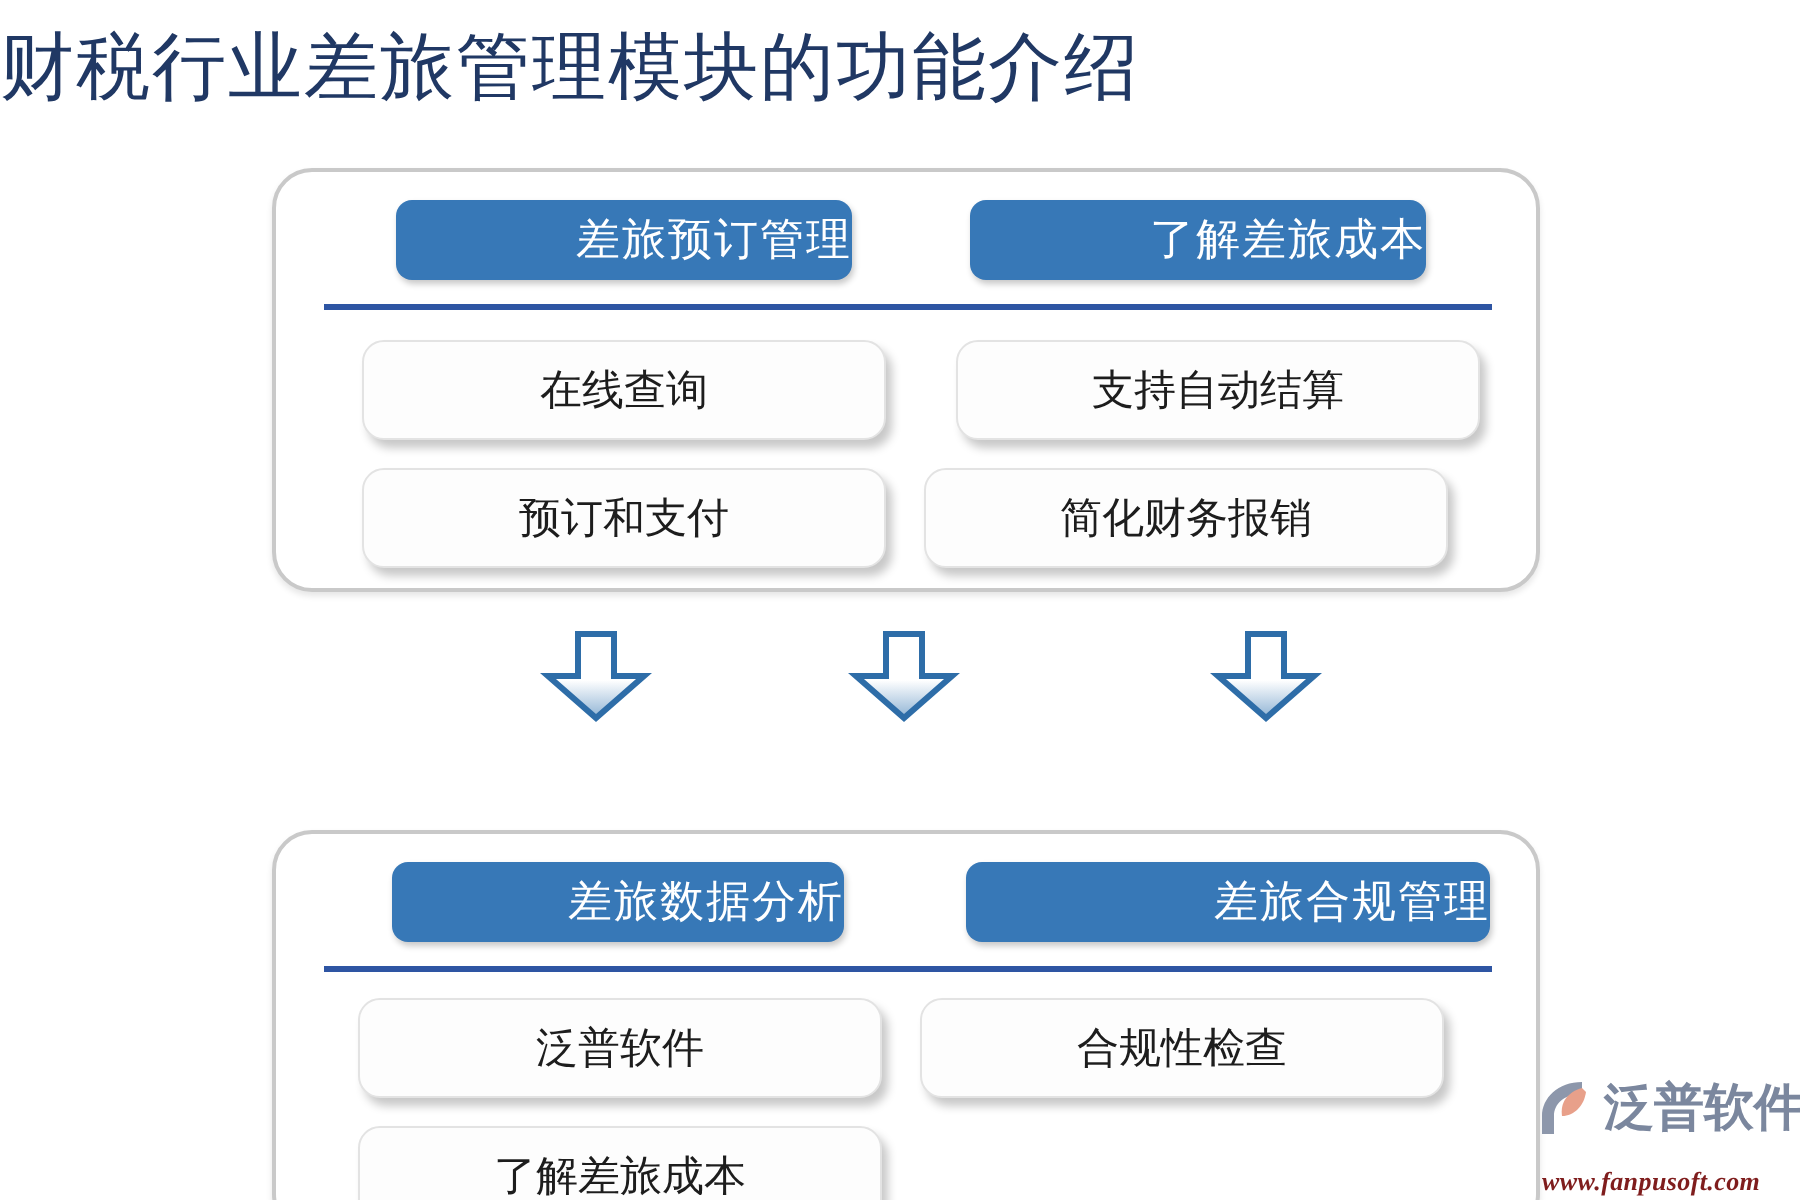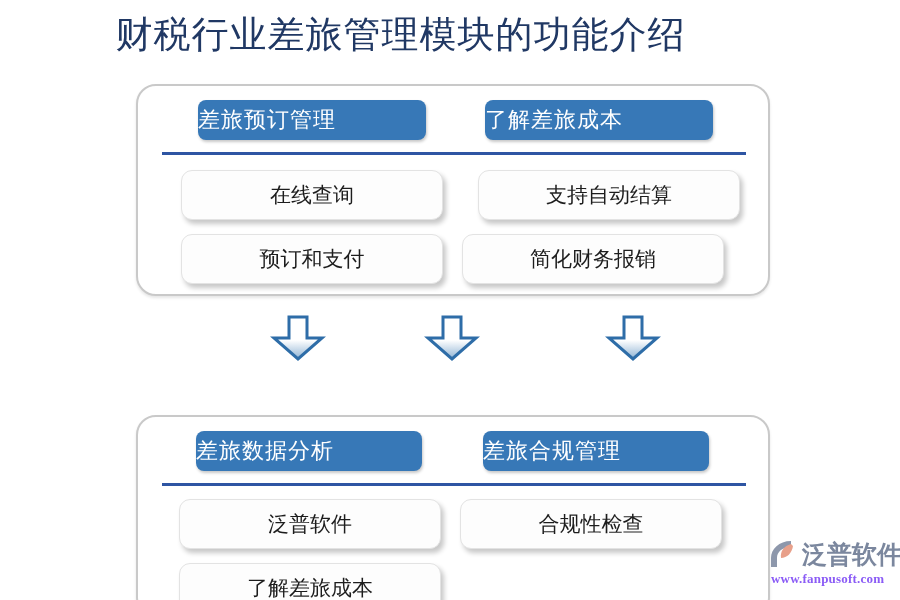--- a/index.html
+++ b/index.html
@@ -14,21 +14,21 @@
     overflow: hidden;
     position: relative;
   }
 
   
   .page-title {
     position: absolute;
     top: 12px;
     left: 0;
     width: 801px;
-    text-align: center;
+    text-align: left;
     font-size: 37px;
     line-height: 46px;
     letter-spacing: 1px;
     color: #203864;
     font-family: "Liberation Serif", "DejaVu Serif", serif;
     white-space: nowrap;
   }
 
   
   .watermark {
@@ -114,29 +114,30 @@
   }
   .pill {
     position: absolute;
     box-sizing: border-box;
     height: 40px;
     background: #3778b7;
     border-radius: 8px;
     color: #ffffff;
     font-size: 22px;
     line-height: 40px;
-    text-align: left;
+    text-align: right;
     letter-spacing: 1px;
     white-space: nowrap;
     box-shadow: 1px 2px 3px rgba(0,0,0,0.22);
+    padding-left: 28px;
   }
   #panel-top .pill.left   { left: 60px;  width: 228px; }
   #panel-top .pill.right  { left: 347px; width: 228px; }
   #panel-bottom .pill.left  { left: 58px;  width: 226px; }
-  #panel-bottom .pill.right { left: 345px; width: 226px; }
+  #panel-bottom .pill.right { left: 345px; width: 262px; }
 
   .divider {
     position: absolute;
     left: 24px;
     right: 22px;
     top: 66px;
     height: 3px;
     background: #2e55a3;
   }
 
@@ -211,28 +212,29 @@
   .logo-cn {
     font-size: 25px;
     line-height: 30px;
     font-weight: bold;
     color: #7b879e;
     font-family: "Liberation Sans", "DejaVu Sans", sans-serif;
     white-space: nowrap;
     letter-spacing: 0px;
   }
   .logo-url {
-    margin-top: 1px;
+    margin-top: 13px;
     margin-left: 2px;
     font-size: 13px;
     font-weight: bold;
-    color: #8b5cf6;
+    color: #7f1d1d;
     font-family: "Liberation Serif", "DejaVu Serif", serif;
     white-space: nowrap;
     letter-spacing: 0.2px;
+    font-style: italic;
   }
 </style>
 </head>
 <body>
 
 <div class="page-title">财税行业差旅管理模块的功能介绍</div>
 
 <div class="watermark">
   <div class="wm-row">
     <div class="wm-mark">

